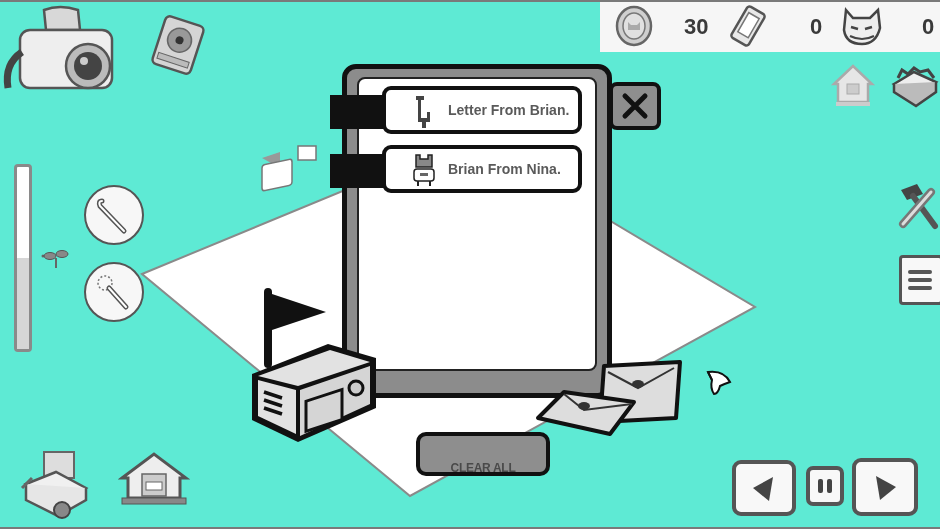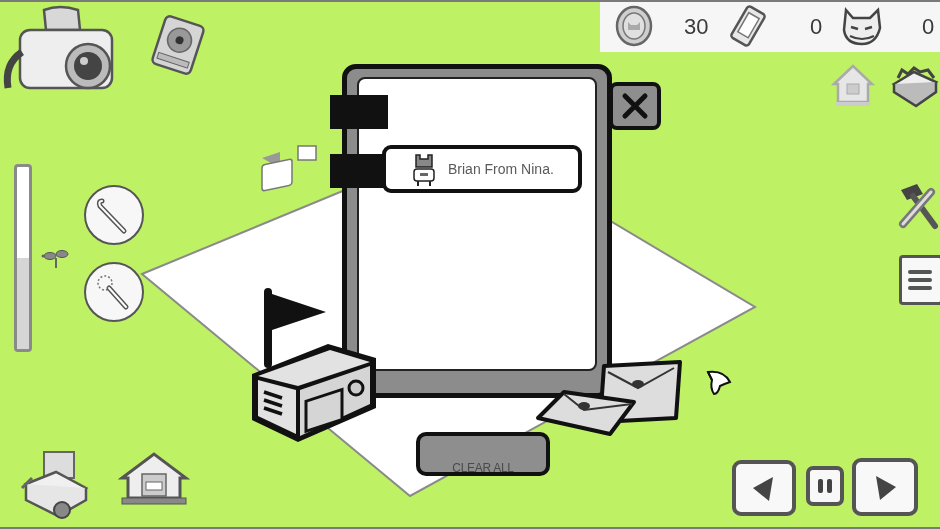--- a/index.html
+++ b/index.html
@@ -1,17 +1,17 @@
 <!DOCTYPE html>
 <html><head>
 <meta charset="utf-8">
 <style>
   * { box-sizing: border-box; margin: 0; padding: 0; }
   html, body { width: 940px; height: 529px; overflow: hidden; background: #f0f0f0; font-family: "Liberation Sans", sans-serif; }
-  #stage { position: relative; width: 940px; height: 529px; background: #bef264; border-top: 2px solid #7a7a7a; border-bottom: 2px solid #7a7a7a; }
+  #stage { position: relative; width: 940px; height: 529px; background: #5eead4; border-top: 2px solid #7a7a7a; border-bottom: 2px solid #7a7a7a; font-weight: bold; }
   .abs { position: absolute; }
 
   
   .topbar { position: absolute; left: 600px; top: 0; width: 340px; height: 50px; background: #f6f6f6; }
   .cur-num { position: absolute; font-size: 22px; color: #3a3a3a; top: 12px; font-family: "Liberation Sans", sans-serif; }
 
   
   svg.floor { position: absolute; left: 0; top: 0; }
 
   
@@ -139,20 +139,26 @@
   <div class="abs panel">
     <div class="panel-inner"></div>
   </div>
   <div class="abs close-btn">
     <svg width="30" height="30">
       <path d="M5 5 L25 25 M25 5 L5 25" stroke="#111" stroke-width="5" stroke-linecap="round"></path>
     </svg>
   </div>
 
   <div class="tab-flag" style="top:93px"></div>
+  <div class="letter-item" style="top:84px">
+    <svg class="icon" width="30" height="34">
+      <path d="M6 2 L14 2 L14 6 L11 6 L11 24 L17 24 L17 18 L20 18 L20 28 L16 28 L16 34 L12 34 L12 28 L8 28 L8 6 L6 6 Z" fill="#444"></path>
+    </svg>
+    <span class="label">Letter From Brian.</span>
+  </div>
 
   <div class="tab-flag" style="top:152px"></div>
   <div class="letter-item" style="top:143px">
     <svg class="icon" width="30" height="34">
       <path d="M6 2 L10 2 L10 6 L18 6 L18 2 L22 2 L22 14 L6 14 Z" fill="#888" stroke="#222" stroke-width="1.5"></path>
       <rect x="4" y="16" width="20" height="12" rx="3" fill="#fff" stroke="#222" stroke-width="1.5"></rect>
       <rect x="10" y="20" width="8" height="3" fill="#666"></rect>
       <path d="M8 28 L8 33 M20 28 L20 33" stroke="#222" stroke-width="2"></path>
     </svg>
     <span class="label">Brian From Nina.</span>

